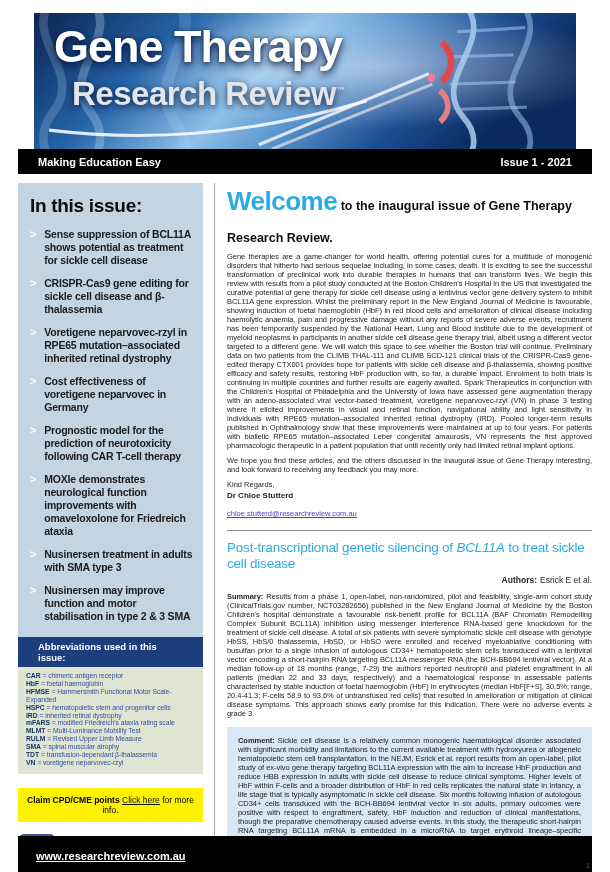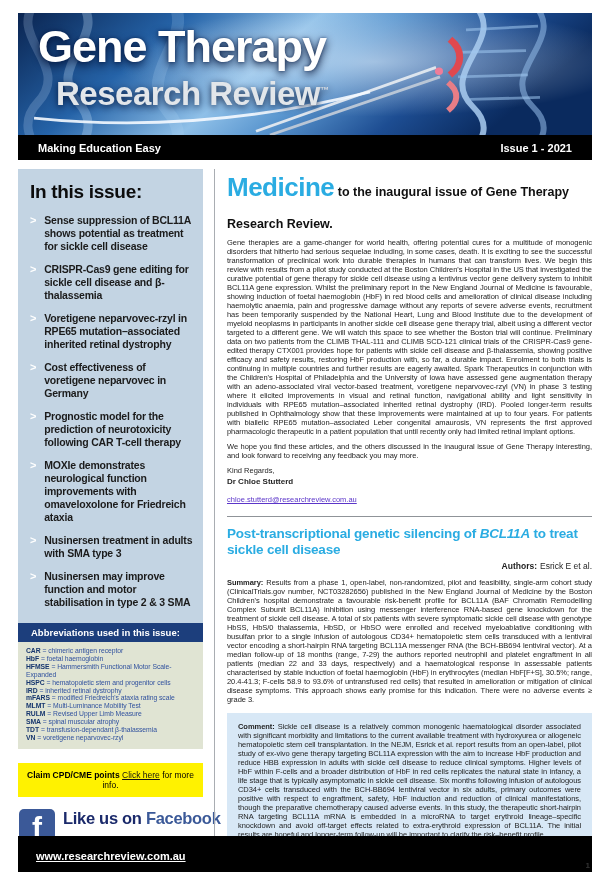--- a/index.html
+++ b/index.html
@@ -1,39 +1,39 @@
 <!DOCTYPE html>
 <html><head>
 <meta charset="utf-8">
 <style>
   html,body{margin:0;padding:0;background:#ffffff;}
   .page{position:relative;width:610px;height:872px;background:#fff;overflow:hidden;
         font-family:"Liberation Sans","DejaVu Sans",sans-serif;color:#1f1f1f;}
   
-  .banner{position:relative;margin:13px 18px 0;height:122px;overflow:hidden;text-align:right;}
+  .banner{position:relative;margin:13px 34px 0;height:136px;overflow:hidden;text-align:right;}
   .banner svg{position:absolute;inset:0;width:100%;height:100%;display:block;}
   .banner-title1{position:absolute;left:20px;top:8px;font-size:45px;font-weight:bold;color:#ffffff;
     letter-spacing:-1px;text-shadow:0 3px 8px rgba(0,15,50,.95),0 0 3px rgba(0,30,80,.6);}
   .banner-title2{position:absolute;left:38px;top:62px;font-size:33px;font-weight:bold;color:#e2e6ea;
     letter-spacing:-.5px;text-shadow:0 2px 7px rgba(0,15,50,.9);}
   .banner-title2 sup{font-size:9px;color:#d7dbe0;}
   
   .topbar{margin:0 18px;height:25px;background:#000;color:#fff;display:flex;align-items:center;
     justify-content:space-between;padding:0 20px;box-sizing:border-box;font-size:11px;font-weight:bold;}
   
   .columns{display:flex;align-items:stretch;margin:9px 18px 0;}
   .sidebar{width:185px;flex:none;}
   .main{flex:1;border-left:1px solid #a9adb2;margin-left:11px;padding-left:12px;min-width:0;}
   
   .issue-box{background:#c3d4e3;padding:10px 10px 12px 12px;}
   .issue-title{font-size:19px;font-weight:bold;color:#0c0c0c;margin:2px 0 11px;letter-spacing:-.3px;}
   .issue-list{list-style:none;margin:0;padding:0;}
   .issue-item{display:flex;margin-bottom:10px;font-size:10.5px;line-height:13px;font-weight:bold;color:#1b1b1b;letter-spacing:-.2px;}
   .chev{color:#ffffff;font-weight:800;margin-right:8px;font-size:11px;flex:none;}
-  .abbrev-header{background:#1c3e7c;color:#fff;font-weight:bold;font-size:9.5px;padding:4px 13px;}
+  .abbrev-header{background:#1c3e7c;color:#fff;font-weight:bold;font-size:9.5px;padding:4px 20px;}
   .abbrev-body{background:#e0e4d3;padding:5px 8px 7px;}
   .abbrev-row{font-size:6.8px;line-height:7.9px;color:#31529e;letter-spacing:-.05px;}
   .abbrev-row .ab{color:#16366e;font-weight:bold;}
   .cpd{margin-top:14px;background:#fff200;text-align:center;padding:7px 4px;font-size:8.5px;color:#000;}
   .cpd .b{font-weight:bold;}
   .cpd a{color:#111;text-decoration:underline;cursor:pointer;}
   .fb{margin-top:12px;display:flex;align-items:center;gap:8px;padding-left:1px;}
   .fb-icon{width:36px;height:36px;background:#3b5998;color:#fff;border-radius:5px;flex:none;
     display:flex;align-items:flex-end;justify-content:center;font-weight:bold;font-size:30px;line-height:34px;cursor:pointer;}
   .fb-text{display:flex;flex-direction:column;gap:7px;}
@@ -46,21 +46,21 @@
   .rr-brand .light{font-weight:normal;letter-spacing:1.5px;}
   
   .welcome-head{margin:0 0 5px;line-height:1;}
   .welcome-big{font-size:26px;font-weight:bold;color:#2aace2;letter-spacing:-.5px;}
   .welcome-rest{font-size:12.5px;font-weight:bold;color:#101010;}
   p.body{font-size:7.5px;line-height:9px;text-align:justify;margin:0 0 6px;color:#1e1e1e;letter-spacing:-.05px;}
   .signoff{font-size:7.5px;margin:2px 0 2px;}
   .author{font-size:8px;font-weight:bold;margin:0 0 2px;}
   a.email{font-size:7.5px;color:#5b35c9;text-decoration:underline;cursor:pointer;}
   hr.divider{border:none;border-top:1px solid #8f9398;margin:10px 0 9px;}
-  .article-title{font-size:13.5px;font-weight:bold;color:#2aace2;margin:0 0 4px;line-height:1.15;letter-spacing:-.2px;}
+  .article-title{font-size:13.5px;font-weight:normal;color:#2aace2;margin:0 0 4px;line-height:1.15;letter-spacing:-.2px;}
   .article-title .gene{font-style:italic;}
   .authors{font-size:8.5px;margin:0 0 7px;text-align:right;}
   .label-b{font-weight:bold;margin-right:3px;}
   .comment-box{background:#d8e8f6;padding:9px 11px;margin:9px 0 8px;}
   .comment-box p{margin:0;}
   
   .footer-bar{position:absolute;left:18px;right:18px;top:836px;height:40px;background:#000;color:#fff;
     display:flex;align-items:center;justify-content:space-between;padding:0 18px;box-sizing:border-box;}
   a.footer-site{font-size:11px;font-weight:bold;color:#fff;text-decoration:underline;cursor:pointer;}
   .footer-pub{font-size:11px;font-weight:bold;}
@@ -194,21 +194,21 @@
 
       <div class="rr-logo">
         <div class="rr-brand"><span class="strong">RESEARCH</span><span class="light"> REVIEW</span></div>
 
       </div>
 
     </div>
 
     <div class="main">
 
-      <h1 class="welcome-head"><span class="welcome-big">Medicine</span><span class="welcome-rest"> to the inaugural issue of Gene Therapy Research Review.</span></h1>
+      <h1 class="welcome-head"><span class="welcome-big">Welcome</span><span class="welcome-rest"> to the inaugural issue of Gene Therapy Research Review.</span></h1>
 
       <p class="body">Gene therapies are a game-changer for world health, offering potential cures for a multitude of monogenic disorders that hitherto had serious sequelae including, in some cases, death. It is exciting to see the successful transformation of preclinical work into durable therapies in humans that can transform lives. We begin this review with results from a pilot study conducted at the Boston Children's Hospital in the US that investigated the curative potential of gene therapy for sickle cell disease using a lentivirus vector gene delivery system to inhibit BCL11A gene expression. Whilst the preliminary report in the New England Journal of Medicine is favourable, showing induction of foetal haemoglobin (HbF) in red blood cells and amelioration of clinical disease including haemolytic anaemia, pain and progressive damage without any reports of severe adverse events, recruitment has been temporarily suspended by the National Heart, Lung and Blood Institute due to the development of myeloid neoplasms in participants in another sickle cell disease gene therapy trial, albeit using a different vector targeted to a different gene. We will watch this space to see whether the Boston trial will continue. Preliminary data on two patients from the CLIMB THAL-111 and CLIMB SCD-121 clinical trials of the CRISPR-Cas9 gene-edited therapy CTX001 provides hope for patients with sickle cell disease and β-thalassemia, showing positive efficacy and safety results, restoring HbF production with, so far, a durable impact. Enrolment to both trials is continuing in multiple countries and further results are eagerly awaited. Spark Therapeutics in conjunction with the Children's Hospital of Philadelphia and the University of Iowa have assessed gene augmentation therapy with an adeno-associated viral vector-based treatment, voretigene neparvovec-rzyl (VN) in phase 3 testing where it elicited improvements in visual and retinal function, navigational ability and light sensitivity in individuals with RPE65 mutation–associated inherited retinal dystrophy (IRD). Pooled longer-term results published in Ophthalmology show that these improvements were maintained at up to four years. For patients with biallelic RPE65 mutation–associated Leber congenital amaurosis, VN represents the first approved pharmacologic therapeutic in a patient population that until recently only had limited retinal implant options.</p>
       <p class="body">We hope you find these articles, and the others discussed in the inaugural issue of Gene Therapy interesting, and look forward to receiving any feedback you may more.</p>
       <p class="signoff">Kind Regards,</p>
       <p class="author">Dr Chloe Stutterd</p>
       <a class="email">chloe.stutterd@researchreview.com.au</a>
 
       <hr class="divider">
 
       <h2 class="article-title"><span>Post-transcriptional genetic silencing of </span><span class="gene">BCL11A</span><span> to treat sickle cell disease</span></h2>

